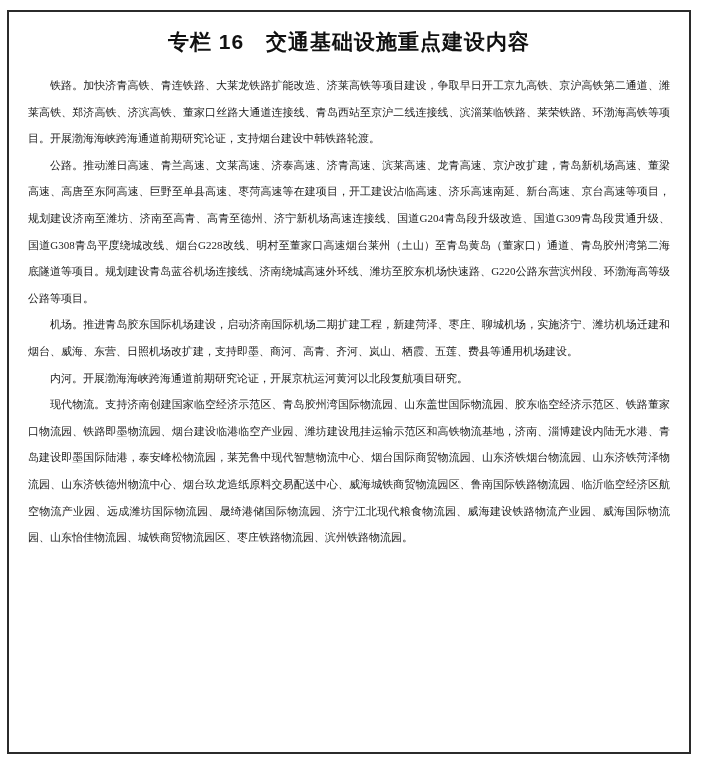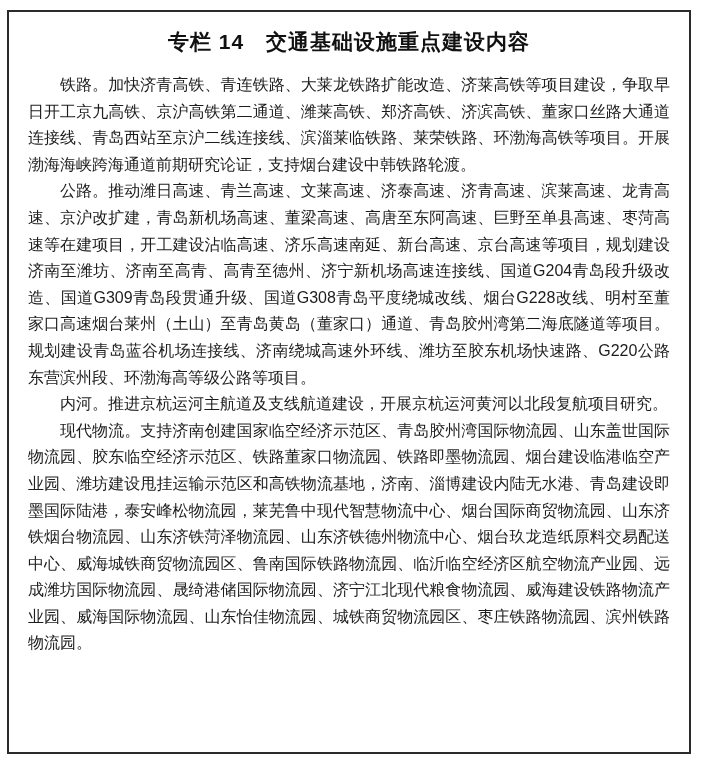--- a/index.html
+++ b/index.html
@@ -27,34 +27,35 @@
   .column-title {
     font-family: "Liberation Sans", "DejaVu Sans", sans-serif;
     font-weight: bold;
     font-size: 21px;
     letter-spacing: 1px;
     text-align: center;
     color: #111111;
     margin: 6px 0 16px 0;
   }
   .column-body p {
-    font-family: Liberation Sans, sans-serif;
-    font-size: 16px;
+    font-family: Liberation Serif, serif;
+    font-size: 11px;
     line-height: 26.6px;
     color: #1c1c1c;
     text-align: justify;
     text-indent: 2em;
     margin: 0;
     word-break: break-all;
   }
 </style>
 </head>
 <body>
 
 <div class="column-box">
-  <h1 class="column-title">专栏 14　交通基础设施重点建设内容</h1>
+  <h1 class="column-title">专栏 16　交通基础设施重点建设内容</h1>
   <div class="column-body">
     <p>铁路。加快济青高铁、青连铁路、大莱龙铁路扩能改造、济莱高铁等项目建设，争取早日开工京九高铁、京沪高铁第二通道、潍莱高铁、郑济高铁、济滨高铁、董家口丝路大通道连接线、青岛西站至京沪二线连接线、滨淄莱临铁路、莱荣铁路、环渤海高铁等项目。开展渤海海峡跨海通道前期研究论证，支持烟台建设中韩铁路轮渡。</p>
     <p>公路。推动潍日高速、青兰高速、文莱高速、济泰高速、济青高速、滨莱高速、龙青高速、京沪改扩建，青岛新机场高速、董梁高速、高唐至东阿高速、巨野至单县高速、枣菏高速等在建项目，开工建设沾临高速、济乐高速南延、新台高速、京台高速等项目，规划建设济南至潍坊、济南至高青、高青至德州、济宁新机场高速连接线、国道G204青岛段升级改造、国道G309青岛段贯通升级、国道G308青岛平度绕城改线、烟台G228改线、明村至董家口高速烟台莱州（土山）至青岛黄岛（董家口）通道、青岛胶州湾第二海底隧道等项目。规划建设青岛蓝谷机场连接线、济南绕城高速外环线、潍坊至胶东机场快速路、G220公路东营滨州段、环渤海高等级公路等项目。</p>
-    <p>内河。推进京杭运河主航道及支线航道建设，开展京杭运河黄河以北段复航项目研究。</p>
+    <p>机场。推进青岛胶东国际机场建设，启动济南国际机场二期扩建工程，新建菏泽、枣庄、聊城机场，实施济宁、潍坊机场迁建和烟台、威海、东营、日照机场改扩建，支持即墨、商河、高青、齐河、岚山、栖霞、五莲、费县等通用机场建设。</p>
+    <p>内河。开展渤海海峡跨海通道前期研究论证，开展京杭运河黄河以北段复航项目研究。</p>
     <p>现代物流。支持济南创建国家临空经济示范区、青岛胶州湾国际物流园、山东盖世国际物流园、胶东临空经济示范区、铁路董家口物流园、铁路即墨物流园、烟台建设临港临空产业园、潍坊建设甩挂运输示范区和高铁物流基地，济南、淄博建设内陆无水港、青岛建设即墨国际陆港，泰安峰松物流园，莱芜鲁中现代智慧物流中心、烟台国际商贸物流园、山东济铁烟台物流园、山东济铁菏泽物流园、山东济铁德州物流中心、烟台玖龙造纸原料交易配送中心、威海城铁商贸物流园区、鲁南国际铁路物流园、临沂临空经济区航空物流产业园、远成潍坊国际物流园、晟绮港储国际物流园、济宁江北现代粮食物流园、威海建设铁路物流产业园、威海国际物流园、山东怡佳物流园、城铁商贸物流园区、枣庄铁路物流园、滨州铁路物流园。</p>
   </div>
 </div>
 
 </body></html>

